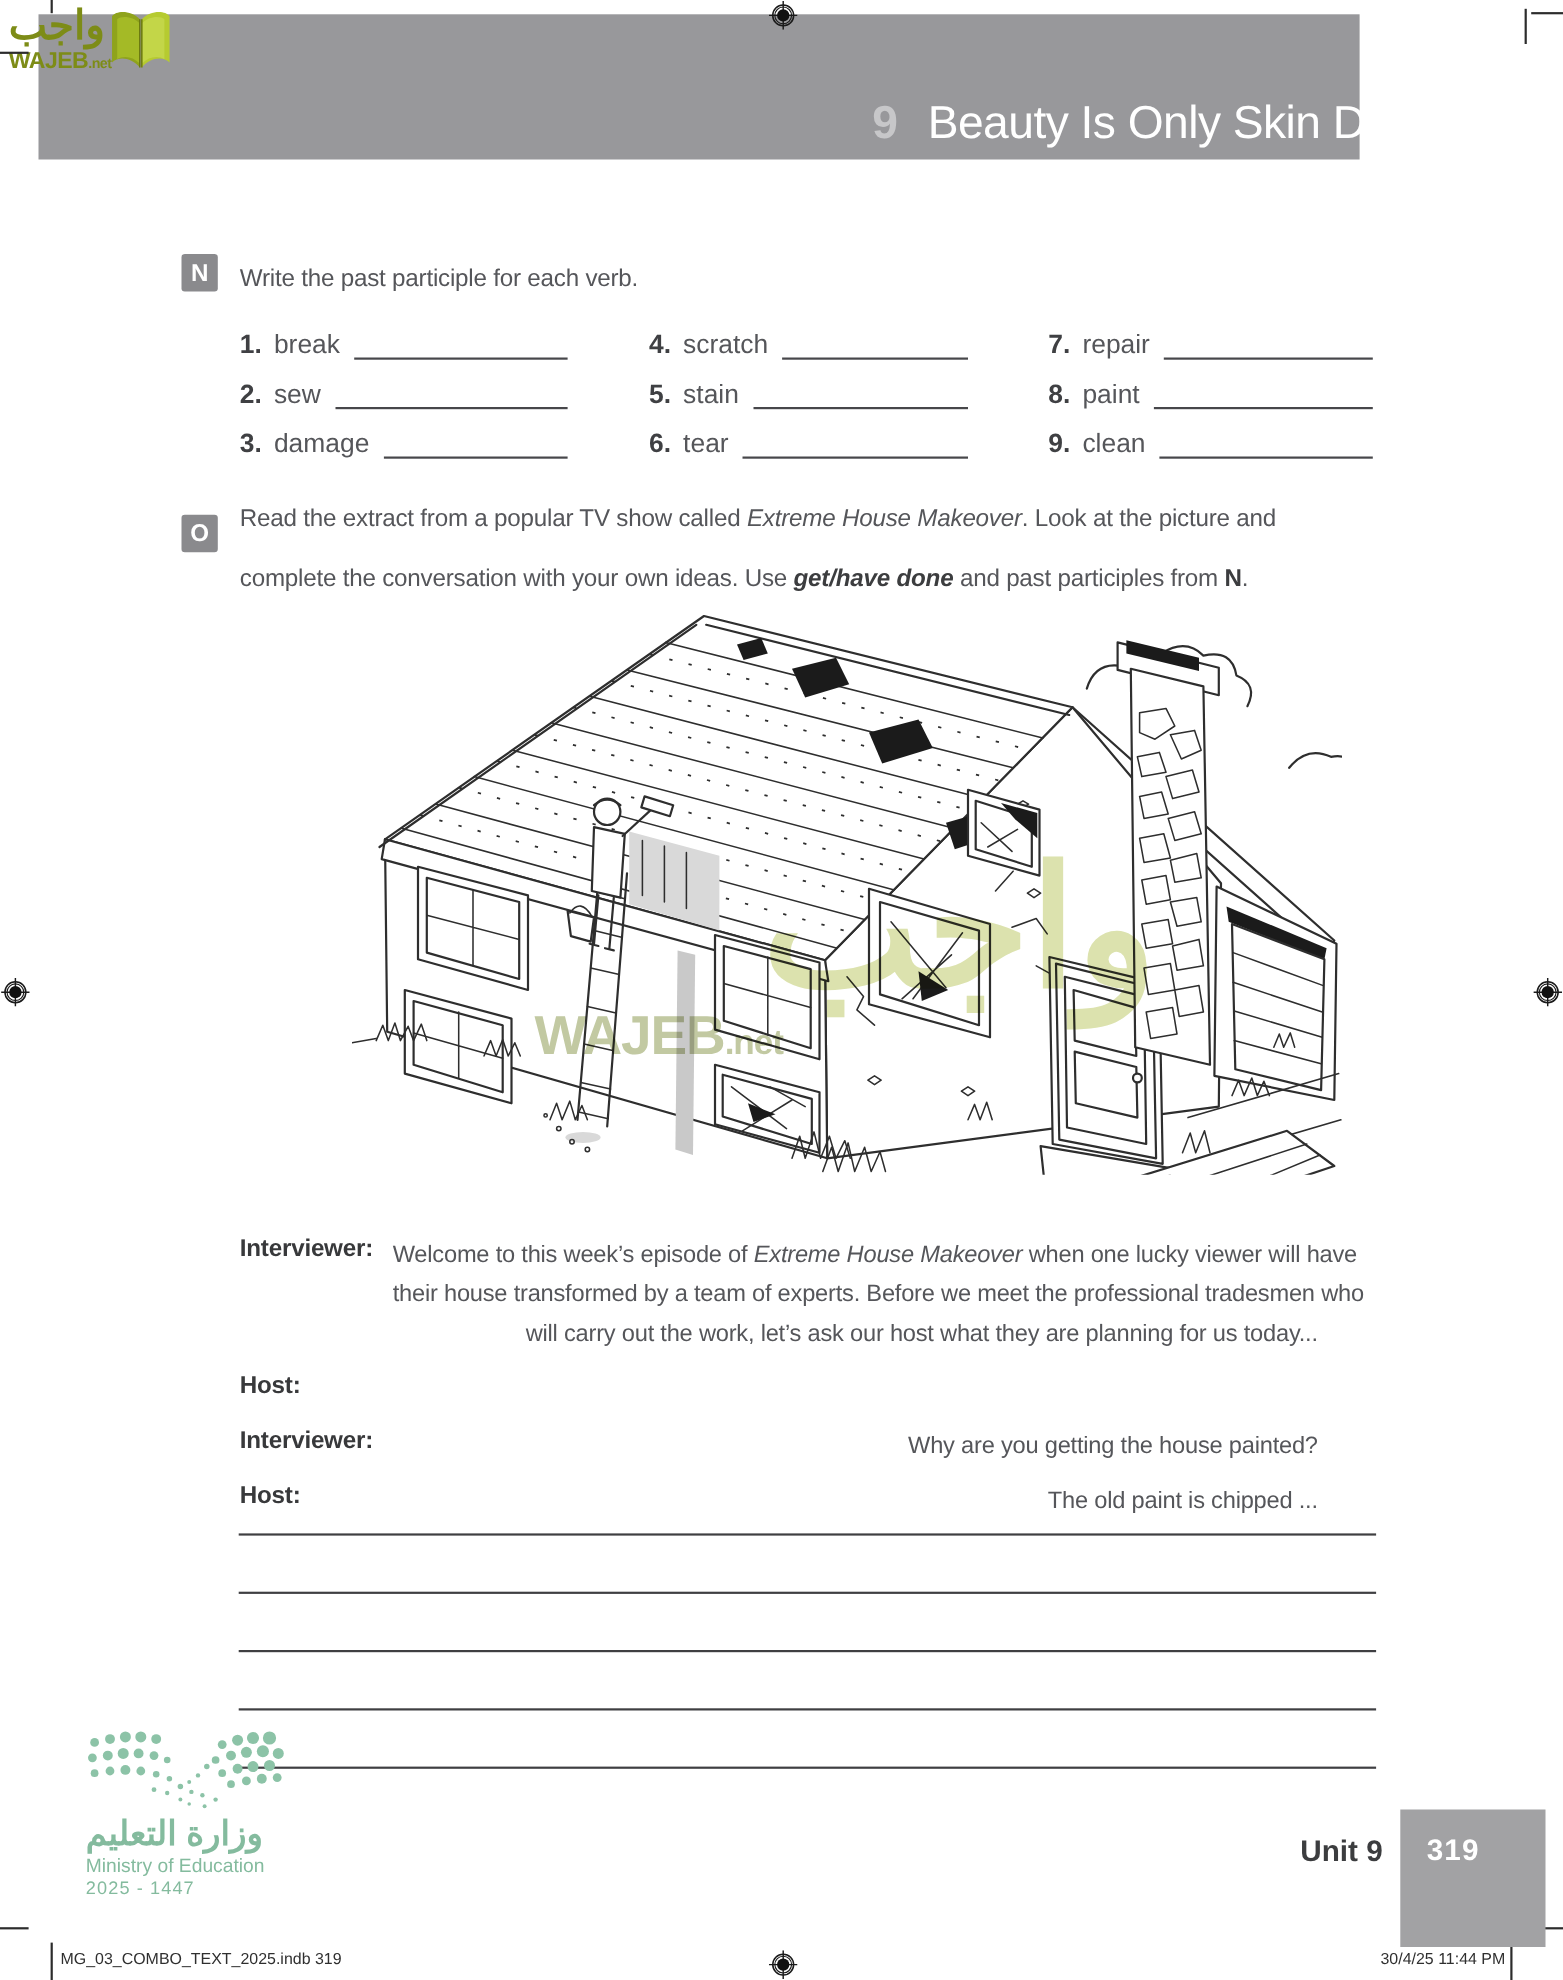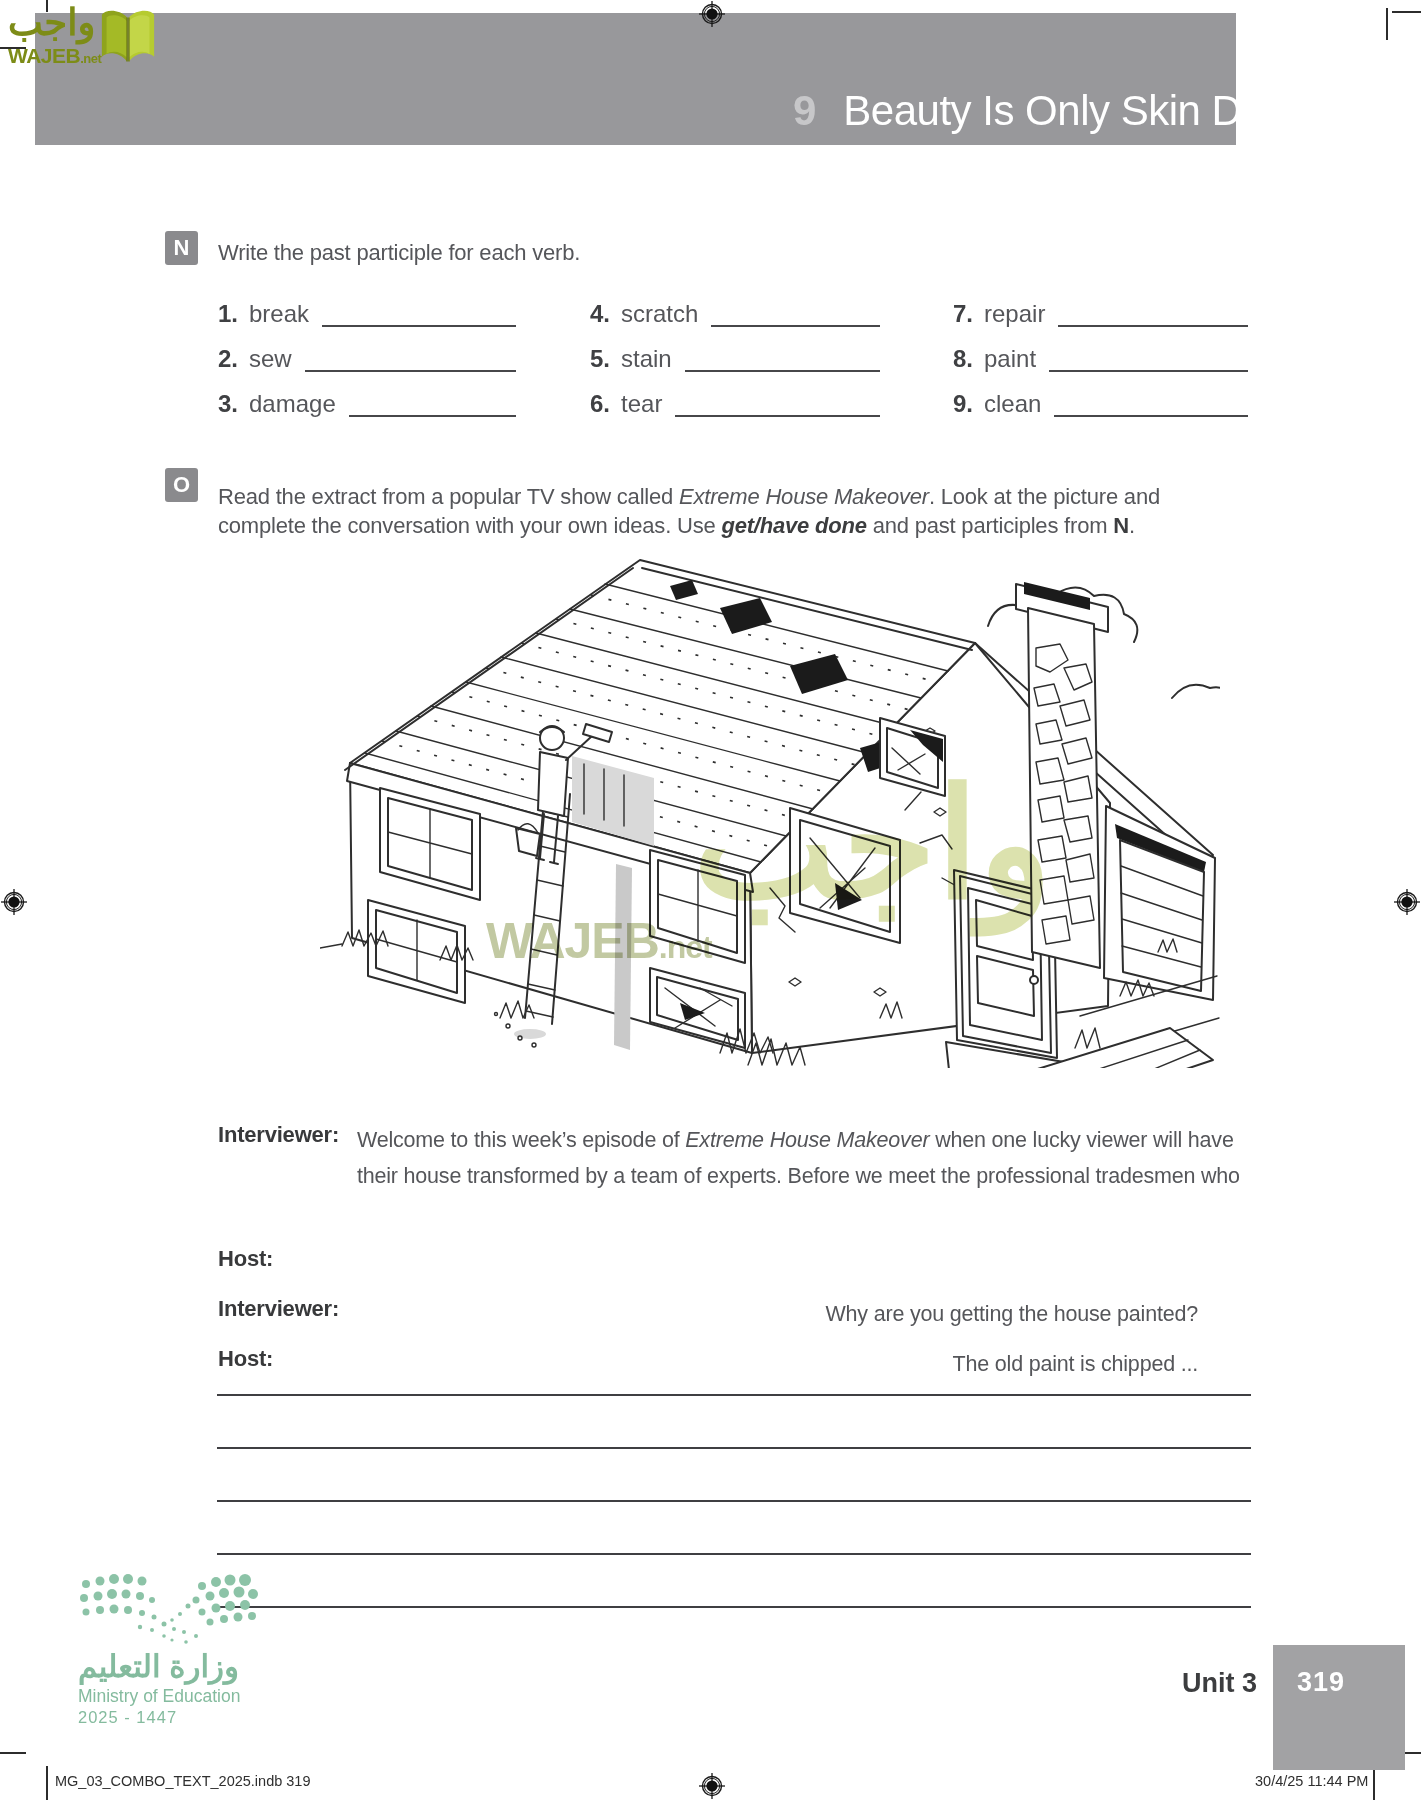--- a/index.html
+++ b/index.html
@@ -182,21 +182,21 @@
     <span class="verb">paint</span>
     <span class="blank"></span>
   </div>
   <div class="vrow" style="left:953px;top:390px;width:295px;">
     <span class="vnum">9.</span>
     <span class="verb">clean</span>
     <span class="blank"></span>
   </div>
 
   <div class="badge" style="left:165px;top:468px;">O</div>
-  <div class="instr" style="left:218px;top:484px;text-align:center;"><span>Read the extract from a popular TV show called </span><span class="it">Extreme House Makeover</span><span>. Look at the picture and</span></div>
+  <div class="instr" style="left:218px;top:458px;text-align:center;"><span>Read the extract from a popular TV show called </span><span class="it">Extreme House Makeover</span><span>. Look at the picture and</span></div>
   <div class="instr" style="left:218px;top:513px;"><span>complete the conversation with your own ideas. Use </span><span class="bdit">get/have done</span><span> and past participles from </span><span class="bd">N</span><span>.</span></div>
 
   <div class="house">
     <svg viewBox="0 0 900 520">
 
       <g>
         <path class="ln" d="M668,78 q8,-26 34,-20 q10,-20 34,-12 q22,-14 38,2 q26,-6 30,18 q20,8 10,28"></path>
         <path class="ln" d="M852,150 q16,-20 38,-10 q20,-4 18,16 q14,10 2,24"></path>
       </g>
 
@@ -334,20 +334,21 @@
   </div>
 
   <div class="wm-ar">واجب</div>
   <div class="wm-en"><span>WAJEB</span><small>.net</small></div>
 
   <div class="turn" style="top:1122px;">
     <span class="speaker">Interviewer:</span>
     <div class="utter">
       <div><span>Welcome to this week’s episode of </span><span class="it">Extreme House Makeover</span><span> when one lucky viewer will have</span></div>
       <div>their house transformed by a team of experts. Before we meet the professional tradesmen who</div>
+      <div>will carry out the work, let’s ask our host what they are planning for us today...</div>
     </div>
   </div>
   <div class="turn" style="top:1246px;">
     <span class="speaker">Host:</span>
   </div>
   <div class="turn" style="top:1296px;">
     <span class="speaker">Interviewer:</span>
     <div class="utter">
         <div>Why are you getting the house painted?</div>
       </div>
@@ -414,20 +415,20 @@
           <circle cx="148" cy="47" r="4"></circle>
           <circle cx="162" cy="45" r="4.5"></circle>
           <circle cx="176" cy="44" r="4"></circle>
       </g>
     </svg>
     <div class="min-ar">وزارة التعليم</div>
     <div class="min-en">Ministry of Education</div>
     <div class="min-yr">2025 - 1447</div>
   </div>
 
-  <div class="unit-label">Unit 3</div>
+  <div class="unit-label">Unit 9</div>
   <div class="page-tab">
     <div class="page-num">319</div>
   </div>
   <div class="imprint">MG_03_COMBO_TEXT_2025.indb   319</div>
   <div class="datetime">30/4/25   11:44 PM</div>
 
 </div>
 
 </body></html>

